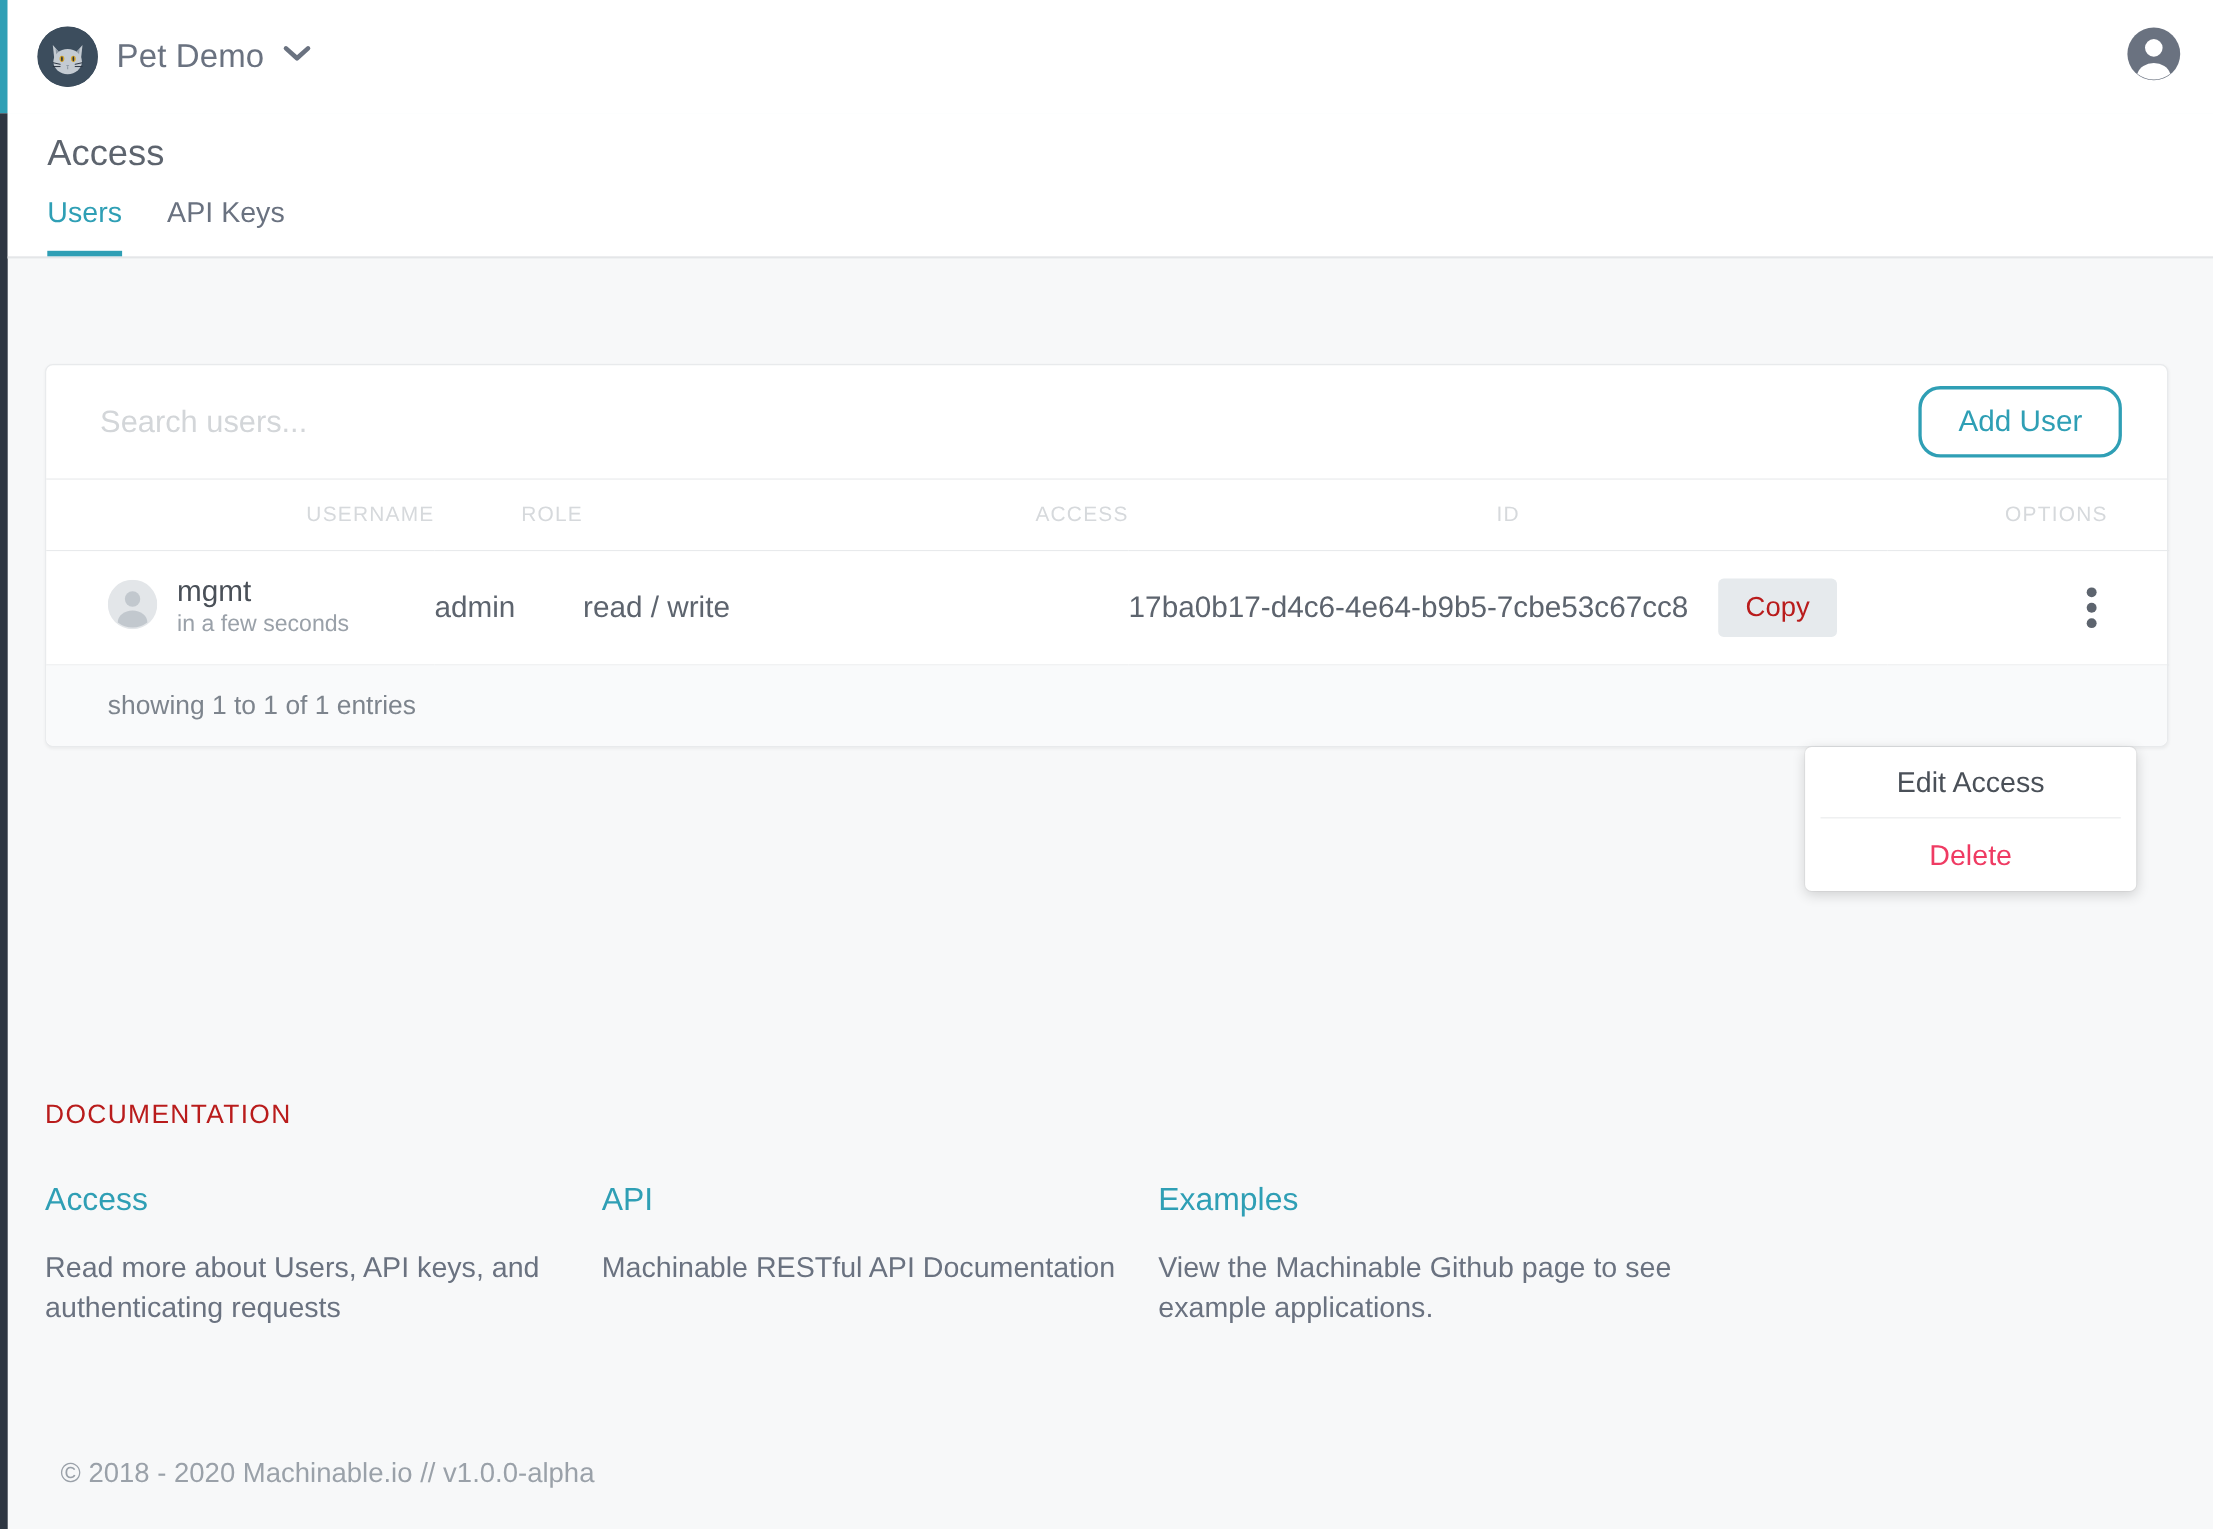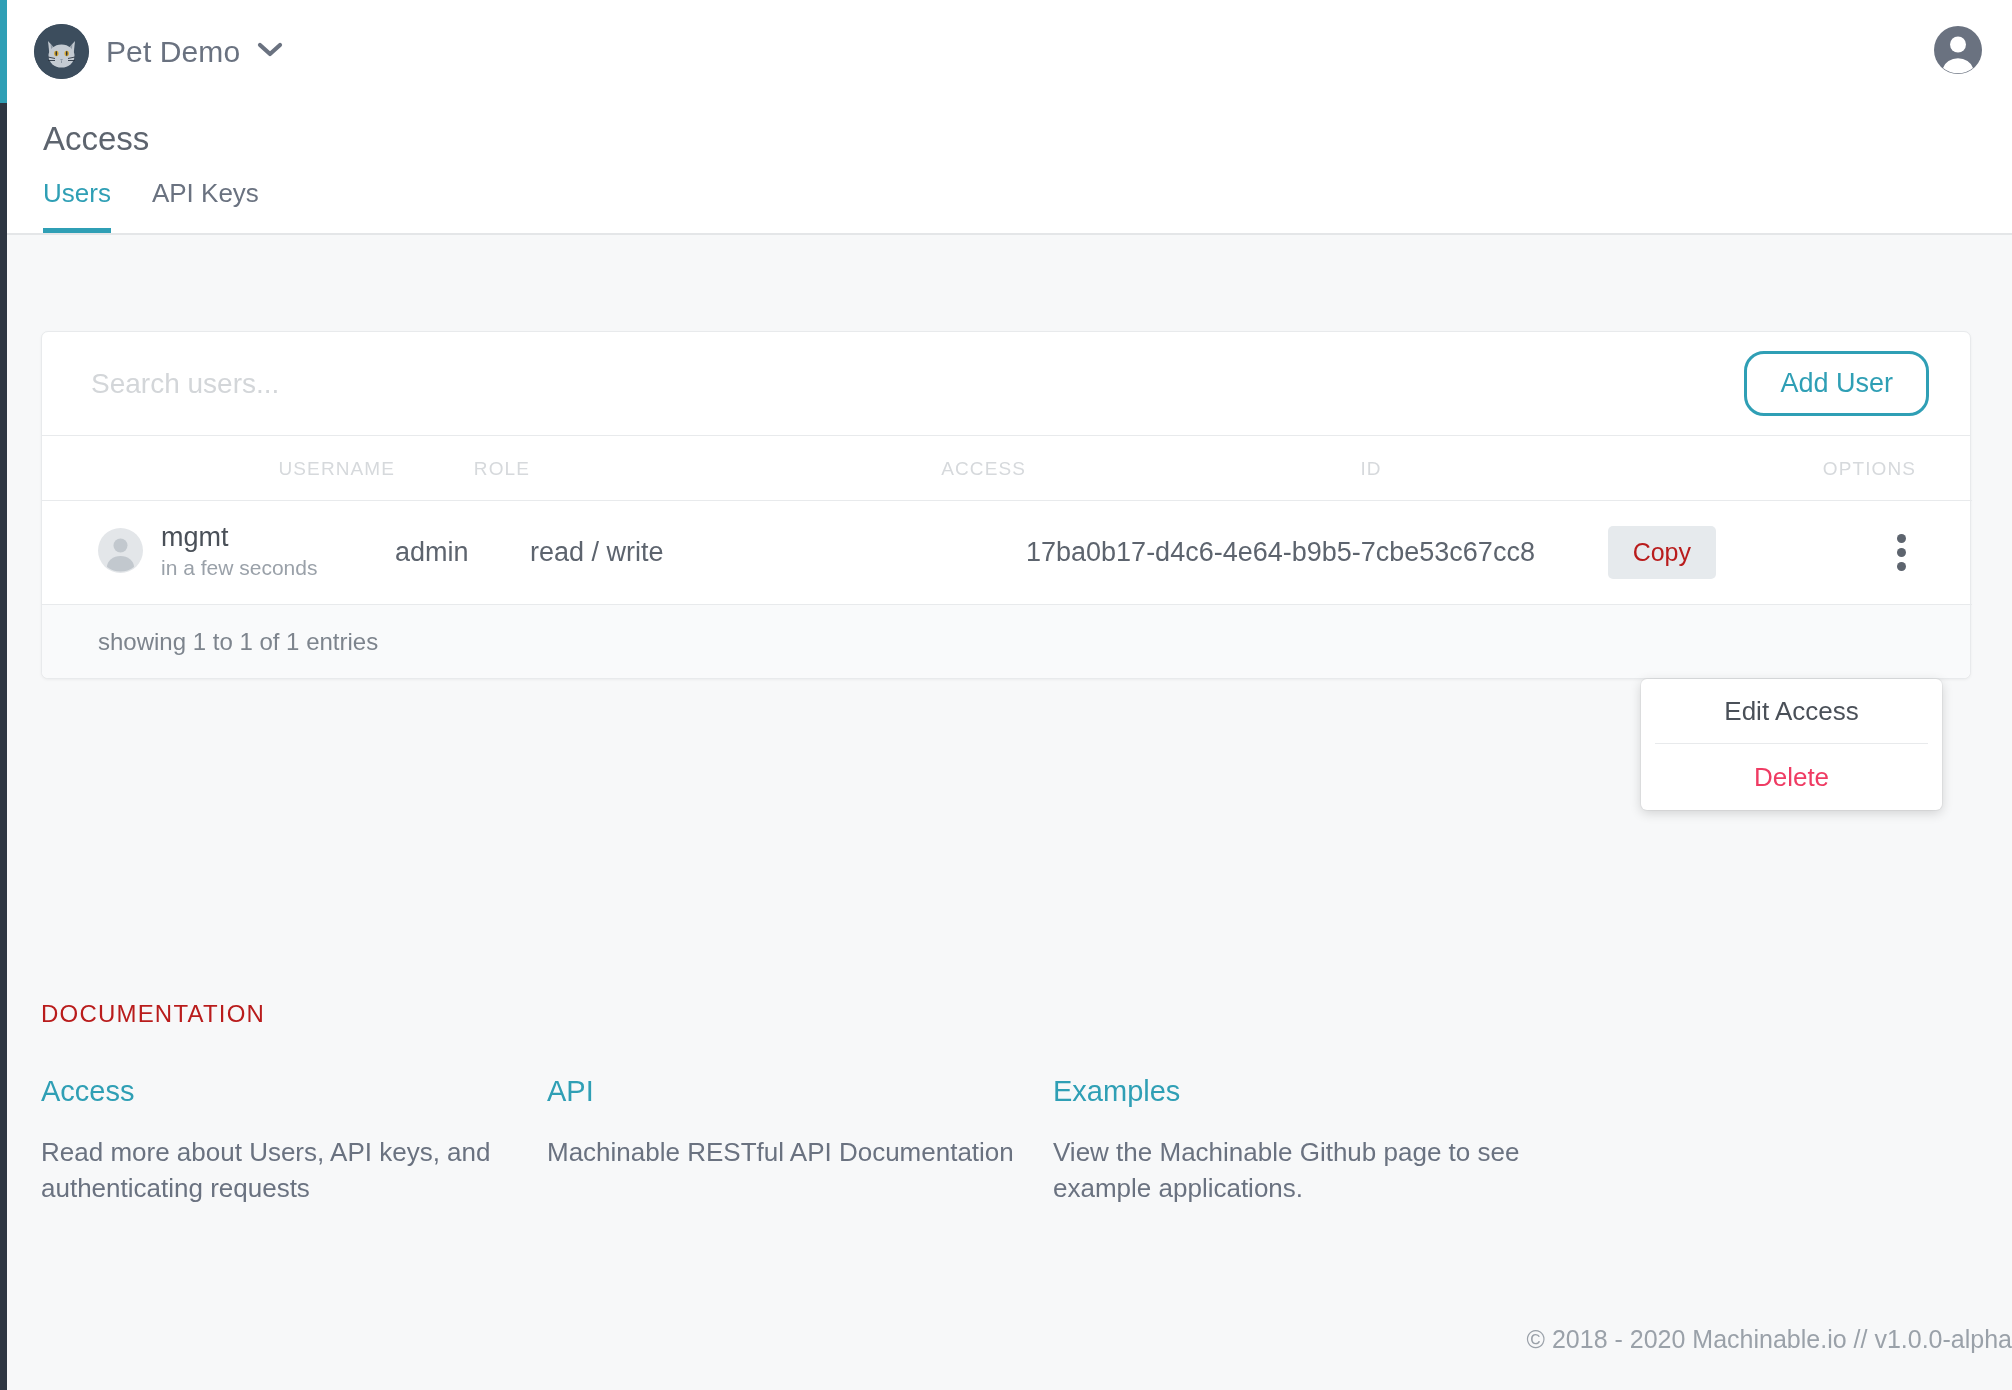--- a/index.html
+++ b/index.html
@@ -209,21 +209,21 @@
     font-size: 27px;
     color: #5d646e;
     font-weight: 400;
   }
   .td-role    { padding-left: 0; }
   .td-access  { padding-left: 0; }
 
   .id-cell {
     display: flex;
     align-items: center;
-    justify-content: space-between;
+    justify-content: flex-start;
     gap: 27px;
   }
   .id-value {
     font-size: 27px;
     color: #5d646e;
     white-space: nowrap;
   }
   .copy-btn {
     font-family: "Liberation Sans", sans-serif;
     font-size: 25px;
@@ -328,21 +328,21 @@
     color: #6a7280;
     line-height: 1.38;
     max-width: 470px;
   }
 
   
   .page-footer {
     position: absolute;
     left: 7px; bottom: 36px;
     width: 2005px;
-    text-align: right;
+    text-align: left;
     font-size: 25px;
     color: #9aa1a9;
     padding-left: 48px;
   }
 </style>
 </head>
 <body>
 
 <div id="app">
 

